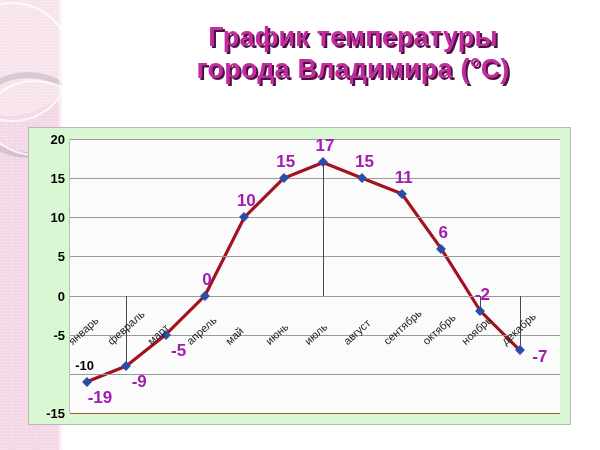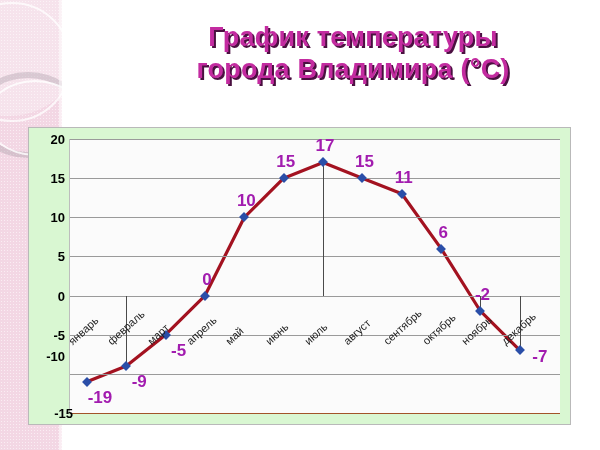--- a/index.html
+++ b/index.html
@@ -174,15 +174,15 @@
       <div class="dpoint" style="left: 449.855px; top: 211.371px; background: rgb(42, 78, 168);"></div>
       <div class="dlabel" style="left: 469.855px; top: 218.371px;">-7</div>
       <div class="xlabel" style="left: 428.855px; top: 198.571px;">декабрь</div>
     </div>
 <div class="ytick" style="top: 11px;">20</div>
     <div class="ytick" style="top: 50.1429px;">15</div>
     <div class="ytick" style="top: 89.2857px;">10</div>
     <div class="ytick" style="top: 128.429px;">5</div>
     <div class="ytick" style="top: 167.571px;">0</div>
     <div class="ytick" style="top: 206.714px;">-5</div>
-    <div class="ytick" style="top: 228px;">-10</div>
-    <div class="ytick" style="top: 285px; margin-left: 8px;">-15</div>
+    <div class="ytick" style="top: 237px; padding-left: 29px;">-10</div>
+    <div class="ytick" style="top: 285px;">-15</div>
   </div>
 
 </body></html>

